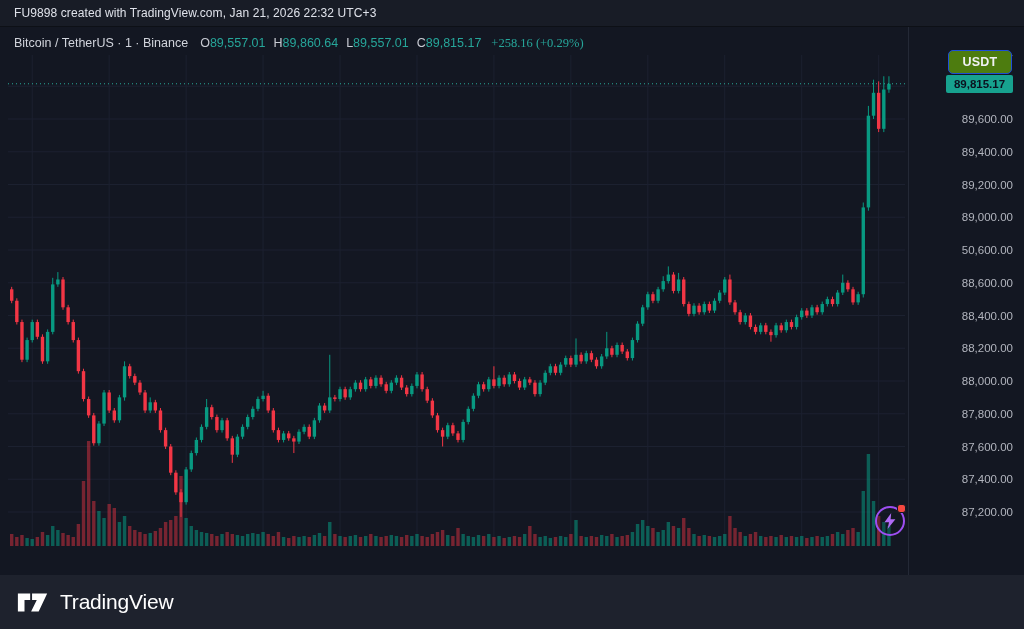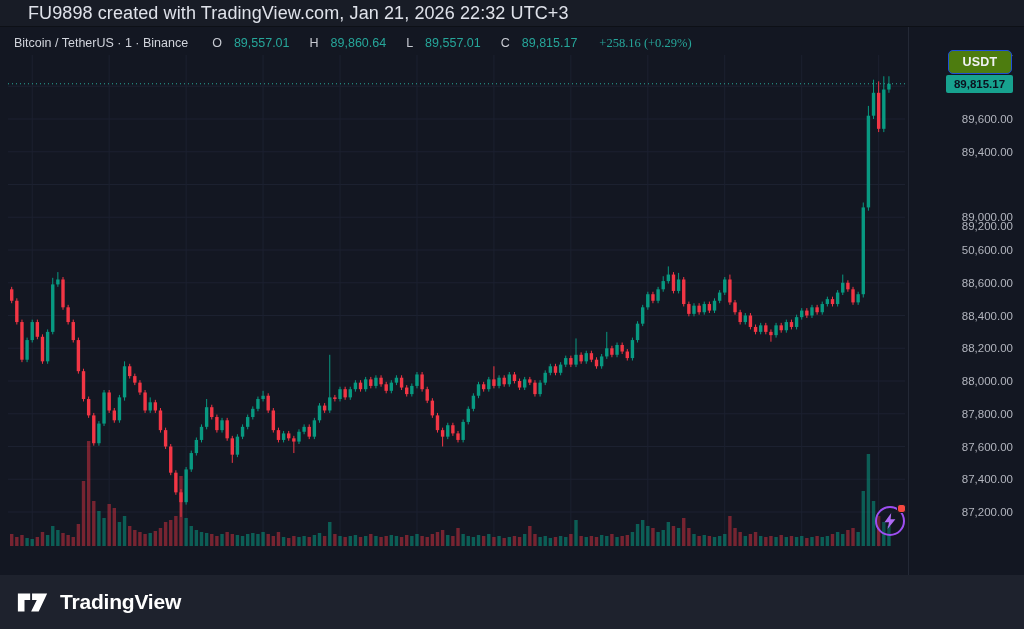--- a/index.html
+++ b/index.html
@@ -3,29 +3,29 @@
 <meta charset="utf-8">
 <style>
   * { margin:0; padding:0; box-sizing:border-box; }
   html,body { width:1024px; height:629px; overflow:hidden; background:#131722;
               font-family:"Liberation Sans","DejaVu Sans",sans-serif; }
   #app { position:relative; width:1024px; height:629px; background:#131722; }
 
   
   .attribution-bar { position:absolute; left:0; top:0; width:1024px; height:27px;
     background:#181c26; border-bottom:1px solid #0d1016; display:flex; align-items:center; }
-  .attribution-text { color:#dfe2ea; font-size:18px; padding-left:14px; letter-spacing:.1px;margin-left:14px; }
+  .attribution-text { color:#dfe2ea; font-size:12px; padding-left:14px; letter-spacing:.1px; }
 
   
   .chart-region { position:absolute; left:0; top:27px; width:1024px; height:548px; background:#131722; }
   .plot-svg { position:absolute; left:0; top:0; }
 
   
   .legend { position:absolute; left:14px; top:7px; height:18px; display:flex; align-items:center;
-    font-size:12.5px; white-space:nowrap; z-index:6;gap:12px; }
+    font-size:12.5px; white-space:nowrap; z-index:6; }
   .legend .title { color:#d1d4dc; margin-right:12px; }
   .legend .k { color:#c8cbd3; }
   .legend .v { margin-right:8px; }
   .legend .chg { margin-left:2px;font-family:Liberation Serif, serif; }
 
   
   .currency-btn { position:absolute; right:12px; top:3px; width:64px; height:24px;
     background:#4d7c0f; border:1px solid #1d4ed8; border-radius:5px; color:#f0f1f4;
     font-size:12.5px; font-weight:700; display:flex; align-items:center; justify-content:center;
     z-index:8; cursor:pointer; letter-spacing:.2px;margin-top:20px; }
@@ -50,21 +50,21 @@
   .lightning-btn { position:absolute; left:875px; top:479px; width:30px; height:30px; border-radius:50%;
     border:2px solid #9d4ff2; display:flex; align-items:center; justify-content:center;
     z-index:6; cursor:pointer; background:rgba(19,23,34,.2); }
   .lightning-badge { position:absolute; right:-3px; top:-4px; width:9px; height:9px;
     background:#f5483f; border-radius:3px; border:1.5px solid #131722; }
 
   
   .footer { position:absolute; left:0; top:575px; width:1024px; height:54px; background:#1e222d;
     display:flex; align-items:center; }
   .footer-logo { display:flex; align-items:center; padding-left:16px; cursor:pointer; }
-  .footer-brand { color:#ffffff; font-size:21px; font-weight:700; margin-left:10px; letter-spacing:-.2px; }
+  .footer-brand { color:#ffffff; font-size:21px; font-weight:400; margin-left:10px; letter-spacing:-.2px; }
 </style>
 </head>
 <body>
 
 <div id="app">
 
   <div class="attribution-bar">
     <span class="attribution-text">FU9898 created with TradingView.com, Jan 21, 2026 22:32 UTC+3</span>
   </div>
 
@@ -631,21 +631,21 @@
 
     <div class="currency-btn">USDT</div>
 
     <div class="price-axis">
       <div class="price-axis-sep"></div>
       <div class="price-labels" id="priceLabels">
           <div class="price-tick" style="top: -9.5px;">90,000.00</div>
           <div class="price-tick" style="top: 23.25px;">89,800.00</div>
           <div class="price-tick" style="top: 56px;">89,600.00</div>
           <div class="price-tick" style="top: 88.75px;">89,400.00</div>
-          <div class="price-tick" style="top: 121.5px; margin-top: 41px;">89,200.00</div>
+          <div class="price-tick" style="top: 121.5px;">89,200.00</div>
           <div class="price-tick" style="top: 154.25px;">89,000.00</div>
           <div class="price-tick" style="top: 187px;">50,600.00</div>
           <div class="price-tick" style="top: 219.75px;">88,600.00</div>
           <div class="price-tick" style="top: 252.5px;">88,400.00</div>
           <div class="price-tick" style="top: 285.25px;">88,200.00</div>
           <div class="price-tick" style="top: 318px;">88,000.00</div>
           <div class="price-tick" style="top: 350.75px;">87,800.00</div>
           <div class="price-tick" style="top: 383.5px;">87,600.00</div>
           <div class="price-tick" style="top: 416.25px;">87,400.00</div>
           <div class="price-tick" style="top: 449px;">87,200.00</div>

